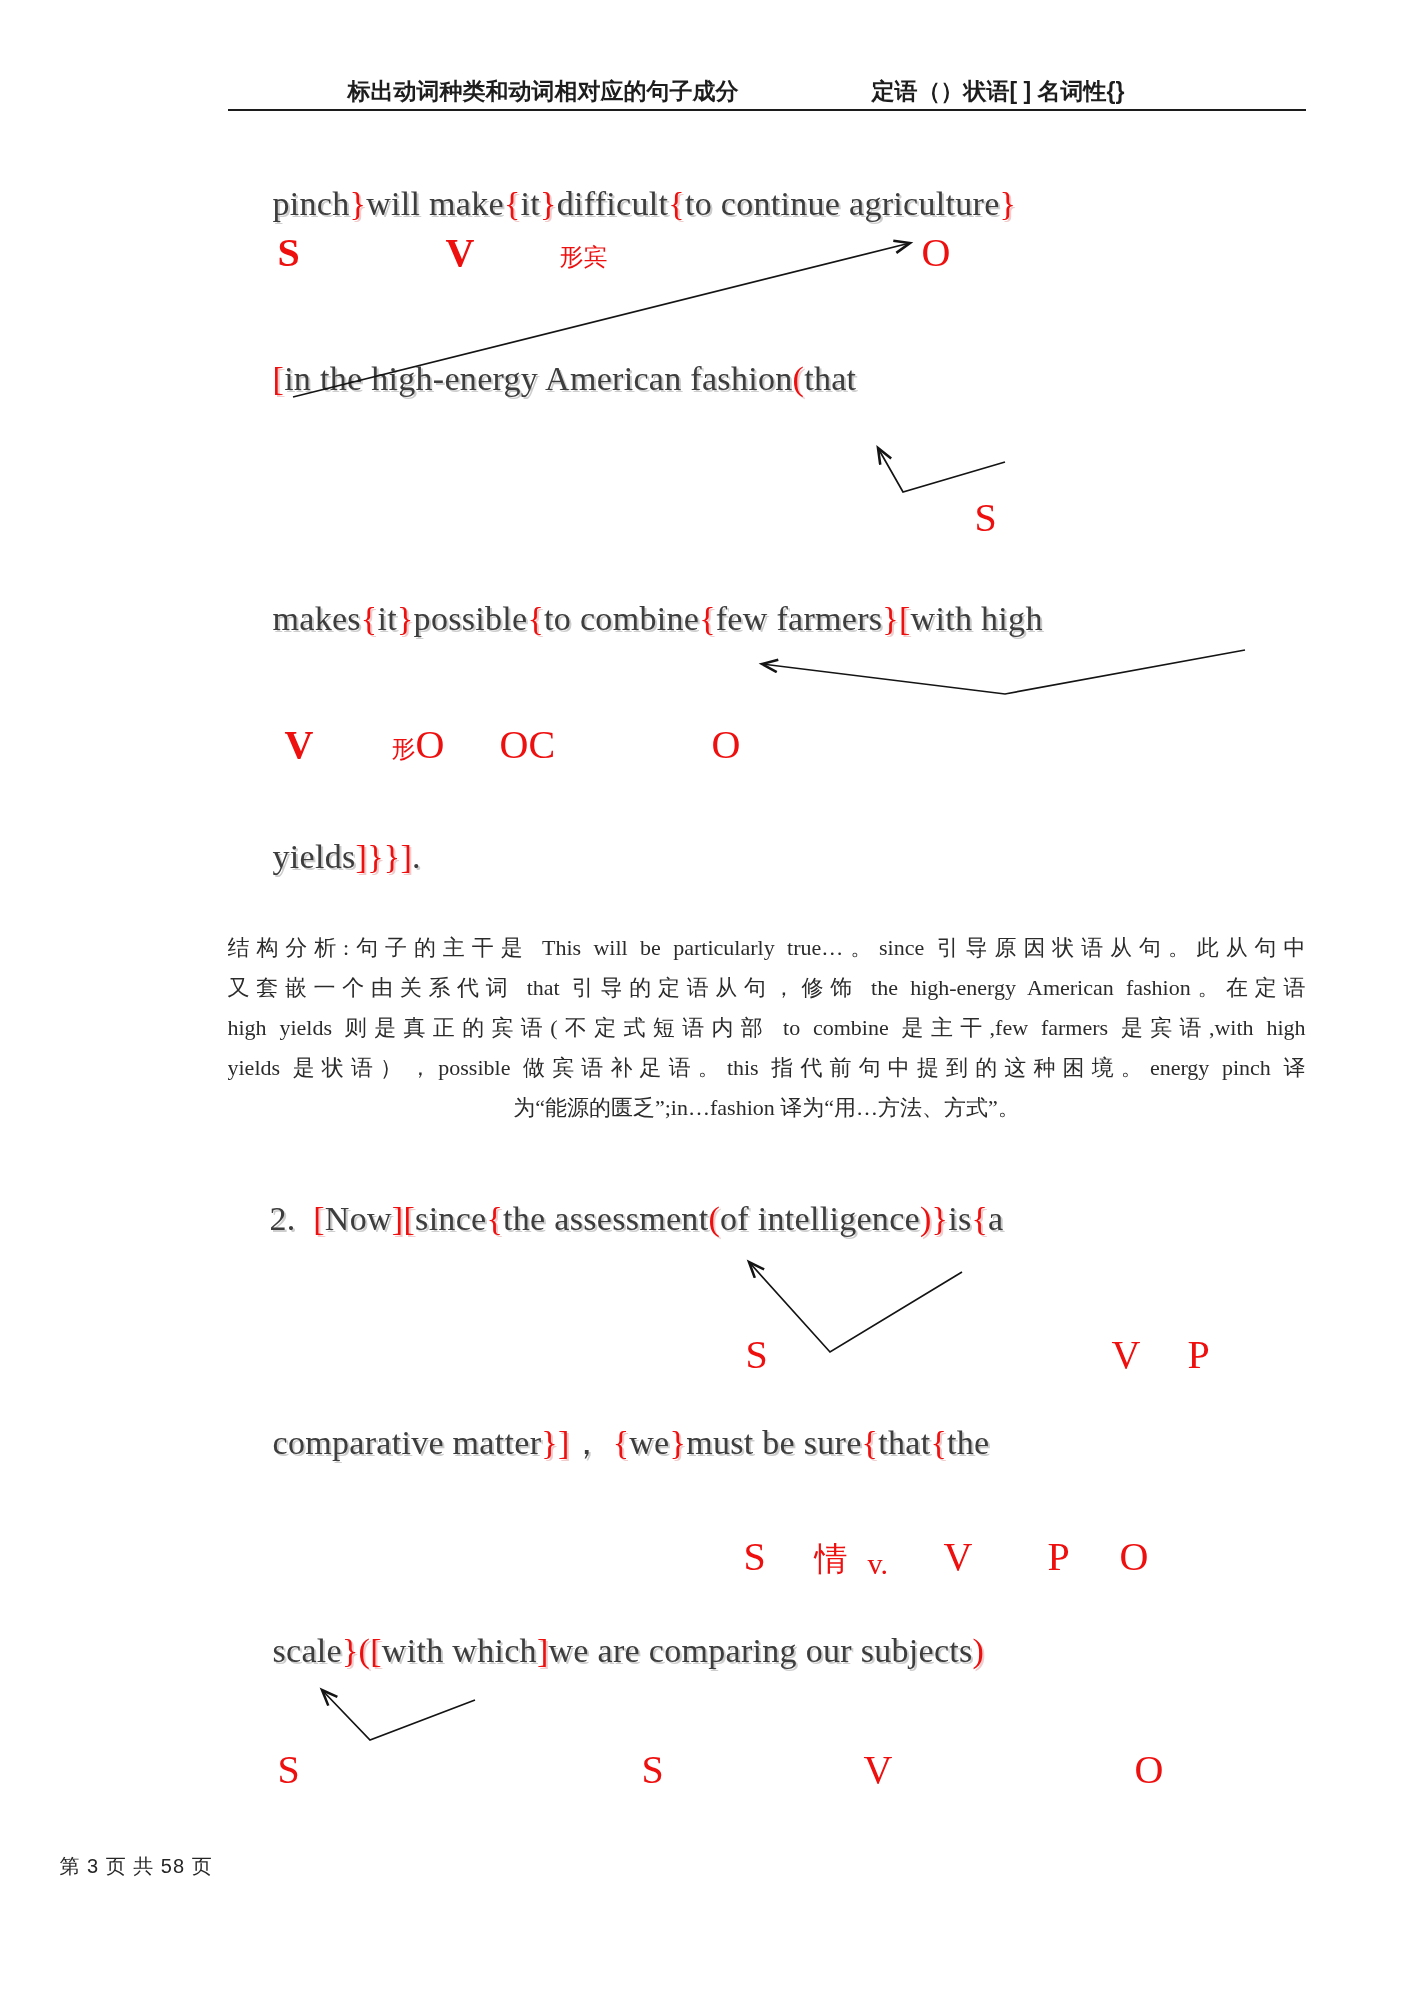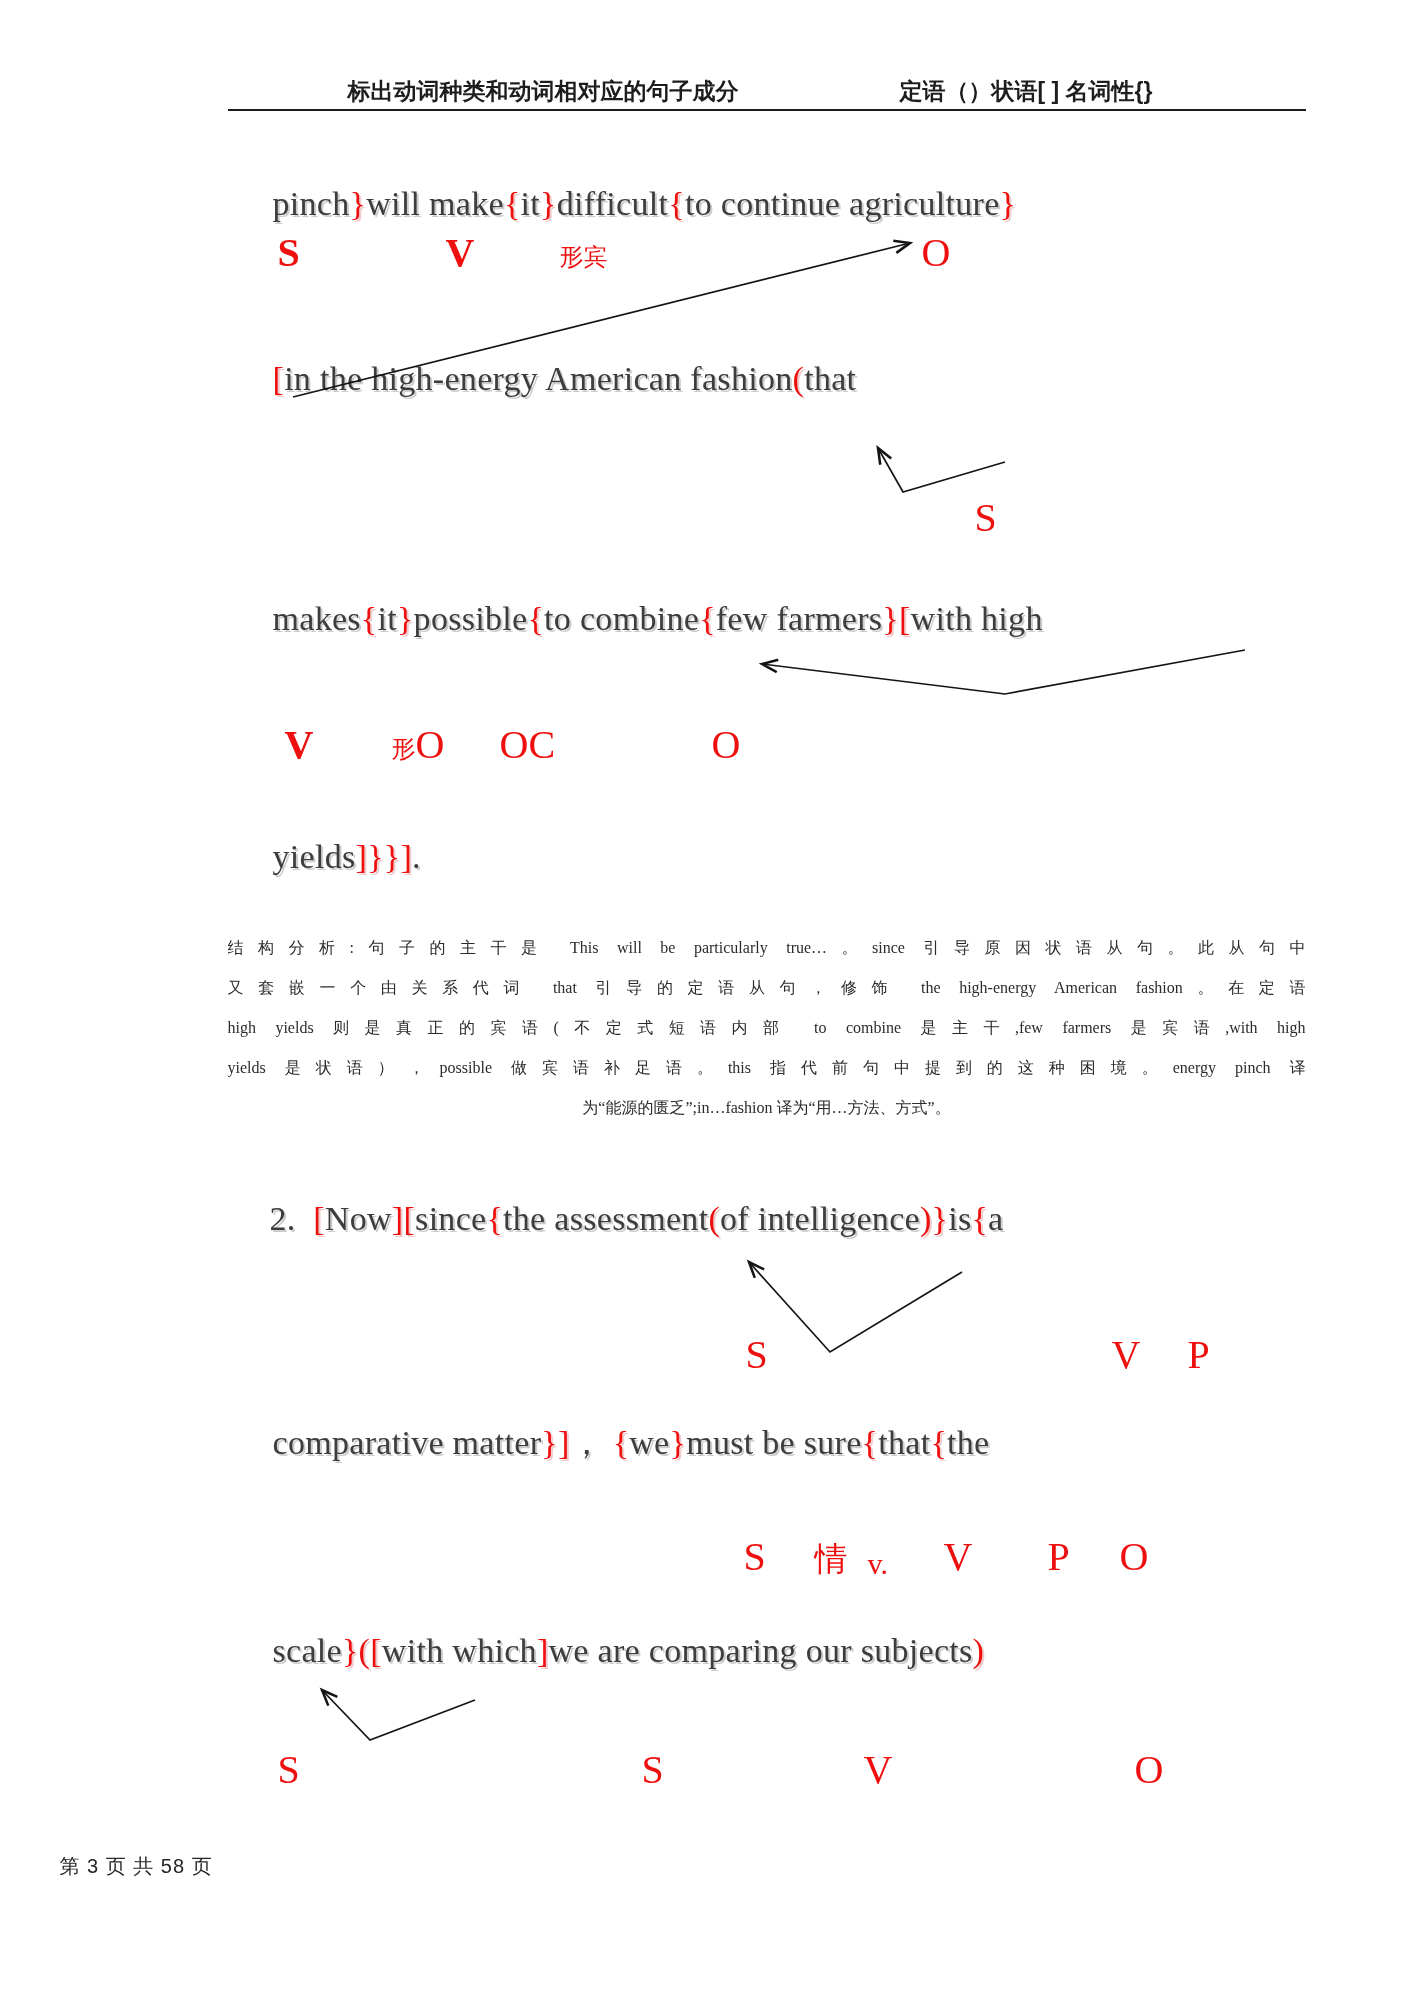--- a/index.html
+++ b/index.html
@@ -4,35 +4,35 @@
 <style>
   html,body{margin:0;padding:0;background:#ffffff;}
   .page{
     position:relative;width:1274px;height:1999px;margin:0 auto;background:#fff;
     overflow:hidden;font-family:"Liberation Serif","DejaVu Serif",serif;padding-left:21px;
   }
   
   .hdr{position:absolute;top:76px;font-weight:bold;font-size:23px;color:#1d1d1d;
        font-family:"Liberation Sans","DejaVu Sans",sans-serif;white-space:pre;}
   .hdr-left{left:288px;}
-  .hdr-right{left:840px;}
+  .hdr-right{left:812px;}
   .hdr-rule{position:absolute;top:109px;left:168px;width:1078px;height:2px;background:#1c1c1c;}
   
   .big{position:absolute;left:213px;font-weight:normal;font-size:34px;white-space:pre;letter-spacing:.3px;}
   .big.numbered{left:168px;margin-left:42px;}
   .seg-ink{color:var(--ink);text-shadow:2px 2px 0 #cdcdcd;}
   .seg-red{color:var(--red);text-shadow:2px 2px 0 #f0cccc;}
   
   .lbl{position:absolute;color:var(--red);font-size:40px;line-height:1;white-space:pre;}
   .lbl.b{font-weight:bold;}
   .lbl.cjk{font-size:24px;}
   .lbl.cjk-mid{font-size:33px;}
   .lbl.small{font-size:30px;}
   
-  .para{position:absolute;left:168px;top:928px;width:1078px;font-size:16px;color:#2b2b2b;}
+  .para{position:absolute;left:168px;top:928px;width:1078px;font-size:22px;color:#2b2b2b;}
   .para-line{line-height:40px;white-space:nowrap;text-align:center;}
   .para-line.fill{text-align:justify;text-align-last:justify;white-space:normal;height:40px;overflow:hidden;}
   
   .footer{position:absolute;left:0;right:0;top:1853px;font-size:20px;color:#262626;
           font-family:"Liberation Sans","DejaVu Sans",sans-serif;letter-spacing:1px;}
   
   .arrows{position:absolute;left:0;top:0;pointer-events:none;}
 </style>
 </head>
 <body>

